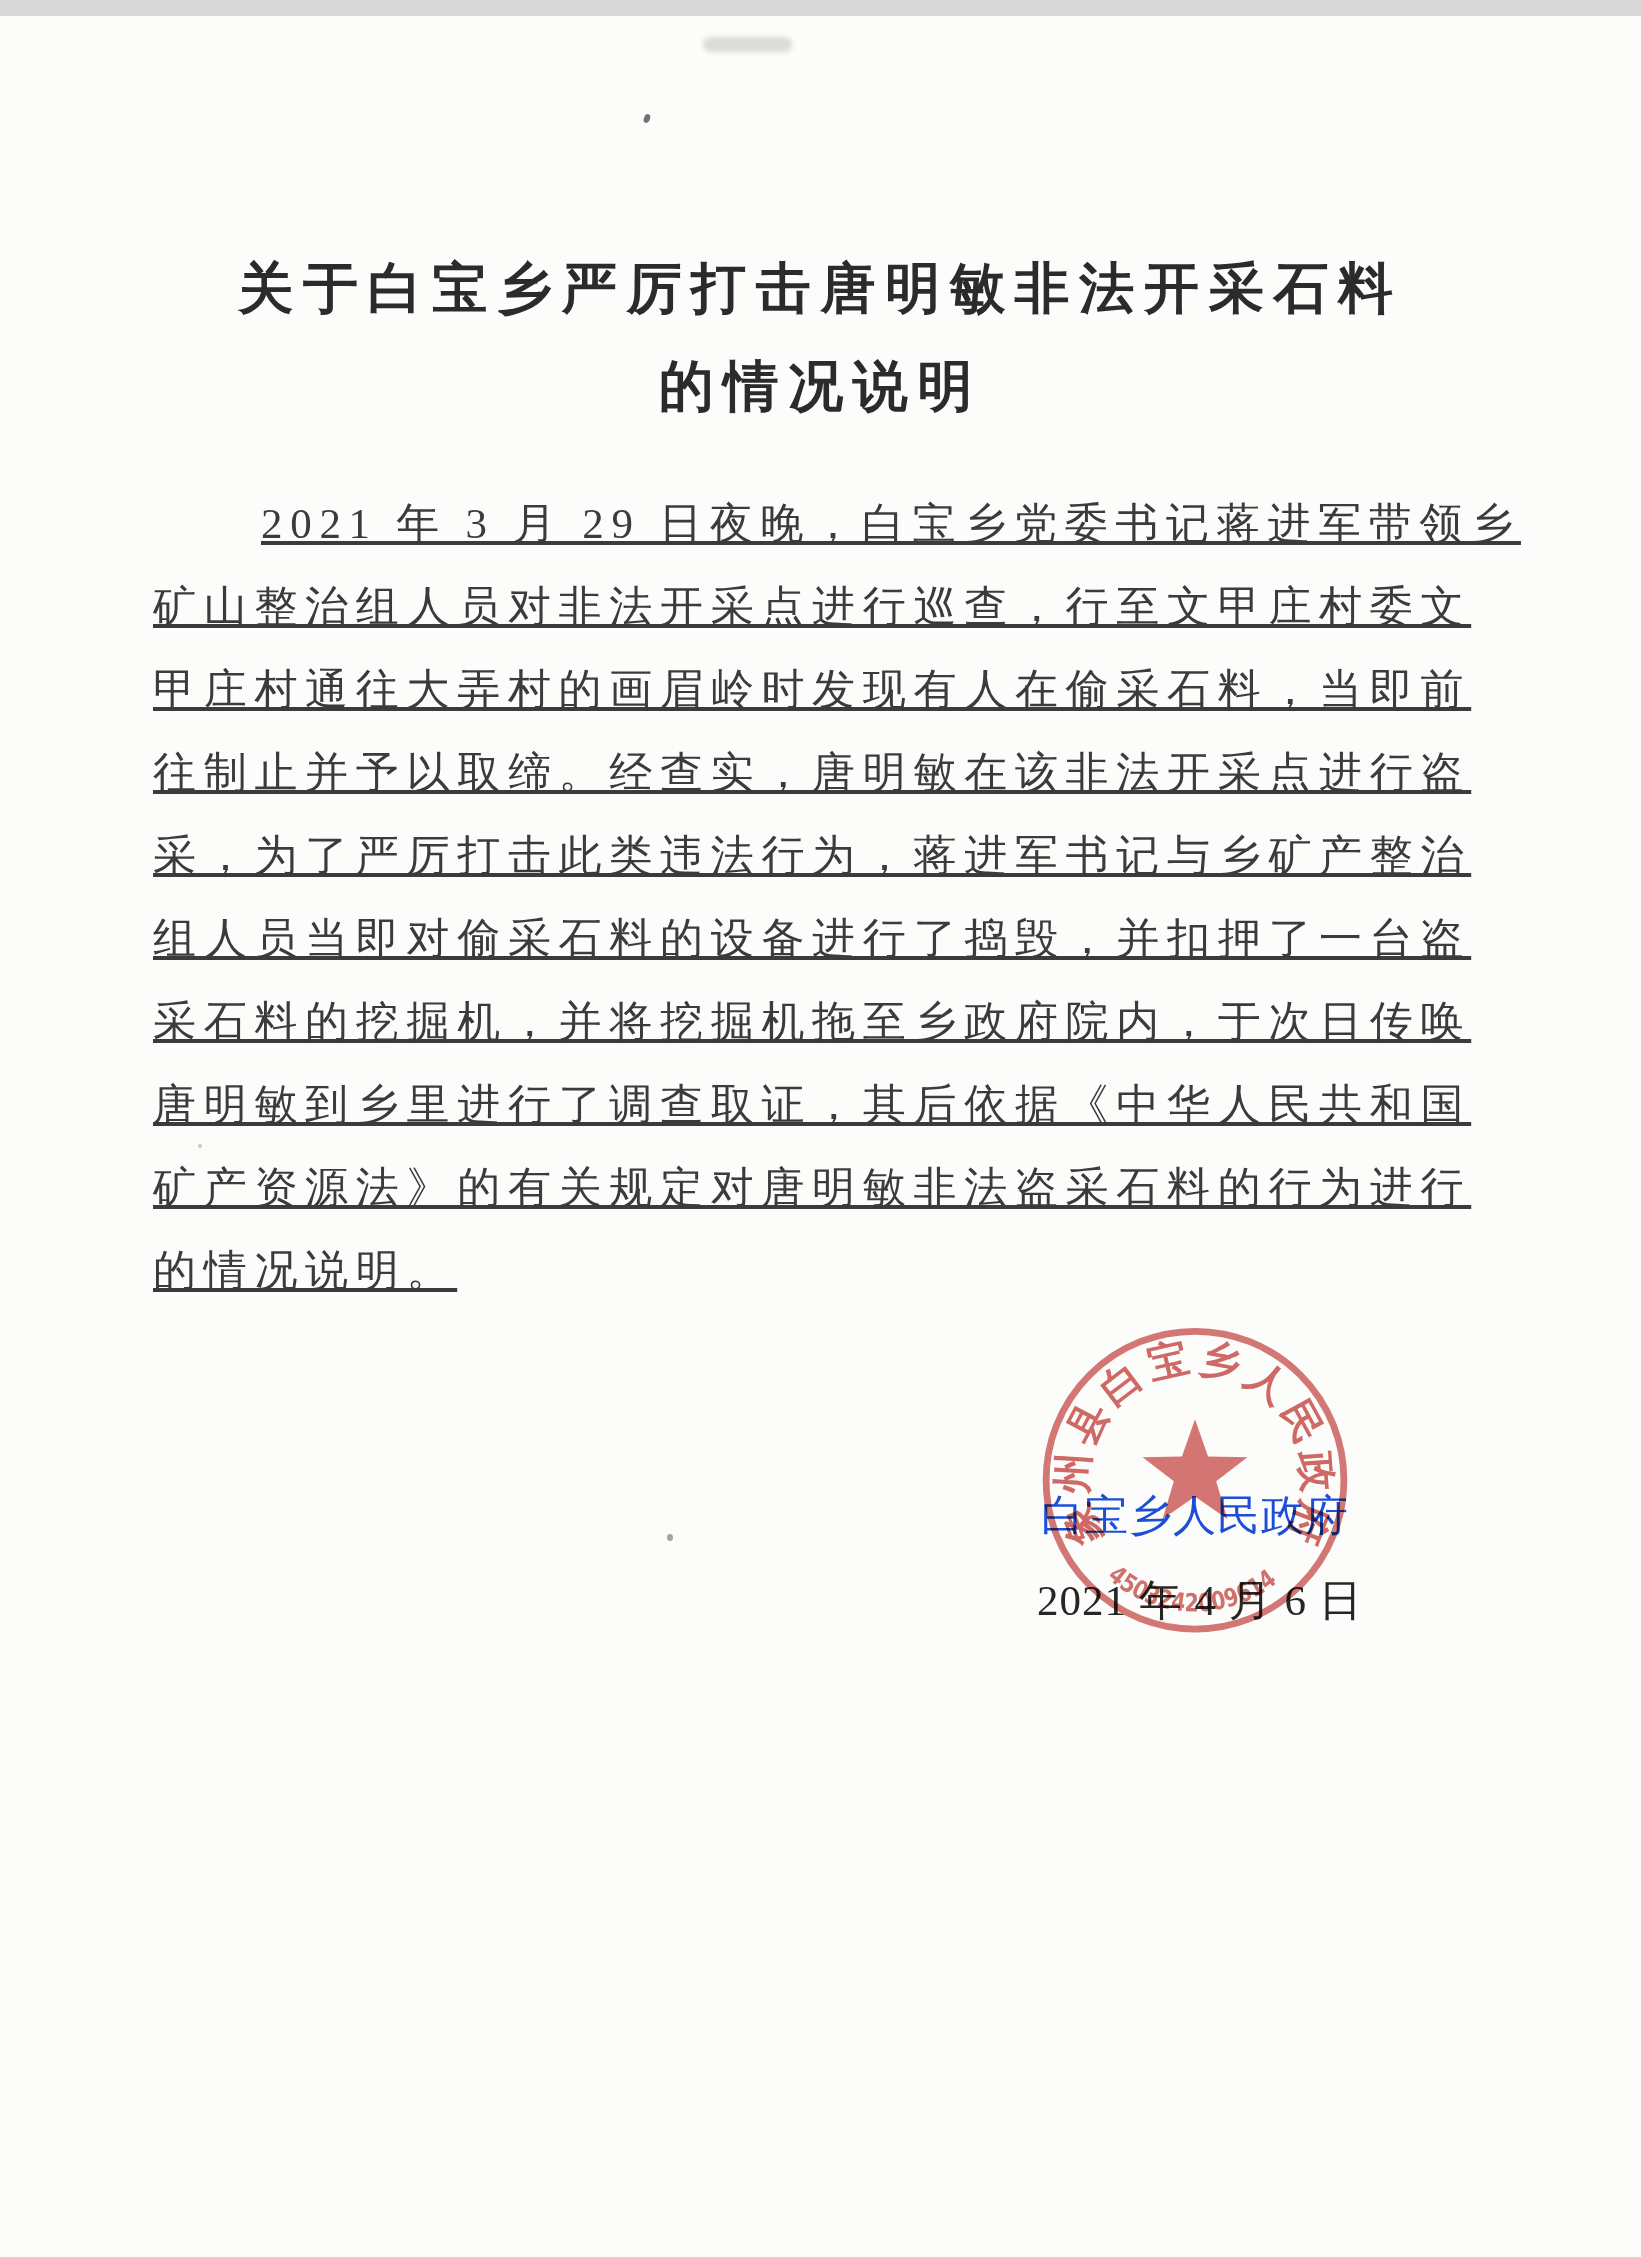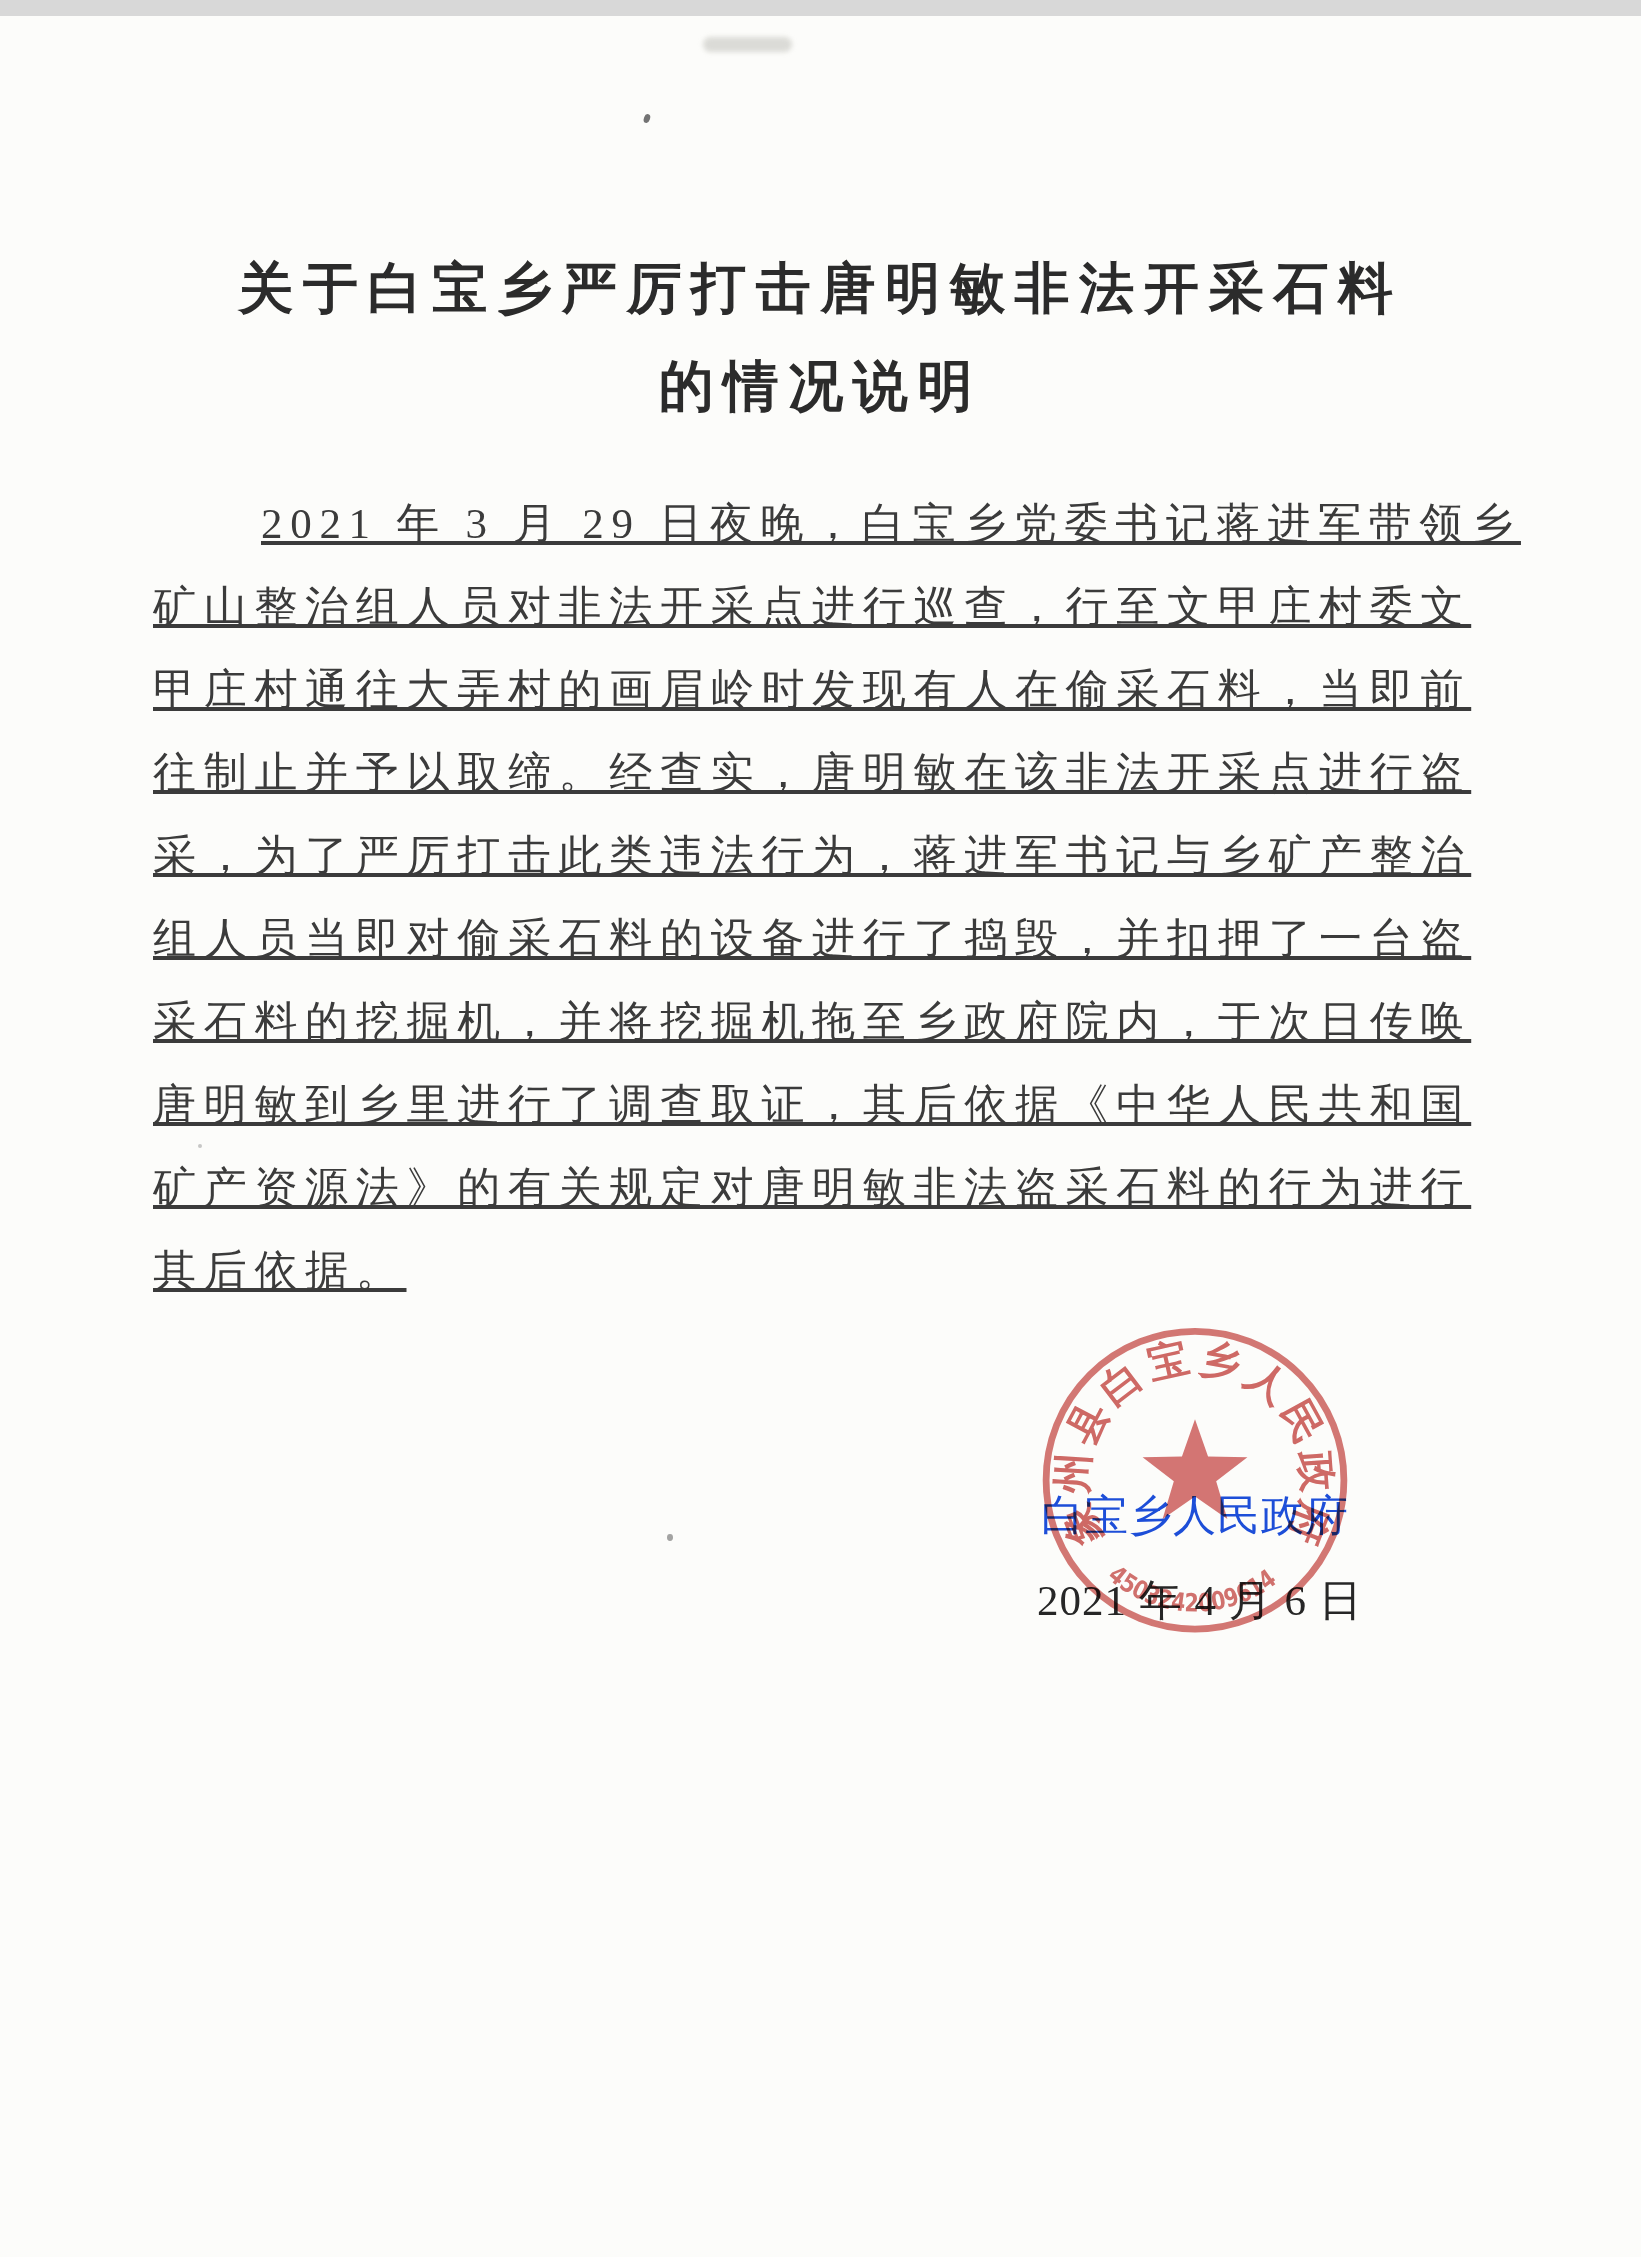--- a/index.html
+++ b/index.html
@@ -80,21 +80,21 @@
   <div class="body-text">
     <div class="line indent">2021 年 3 月 29 日夜晚，白宝乡党委书记蒋进军带领乡</div>
     <div class="line">矿山整治组人员对非法开采点进行巡查，行至文甲庄村委文</div>
     <div class="line">甲庄村通往大弄村的画眉岭时发现有人在偷采石料，当即前</div>
     <div class="line">往制止并予以取缔。经查实，唐明敏在该非法开采点进行盗</div>
     <div class="line">采，为了严厉打击此类违法行为，蒋进军书记与乡矿产整治</div>
     <div class="line">组人员当即对偷采石料的设备进行了捣毁，并扣押了一台盗</div>
     <div class="line">采石料的挖掘机，并将挖掘机拖至乡政府院内，于次日传唤</div>
     <div class="line">唐明敏到乡里进行了调查取证，其后依据《中华人民共和国</div>
     <div class="line">矿产资源法》的有关规定对唐明敏非法盗采石料的行为进行</div>
-    <div class="line">其后依据。</div>
+    <div class="line">的情况说明。</div>
   </div>
 
   <div class="signature">白宝乡人民政府</div>
   <div class="date">2021 年 4 月 6 日</div>
 
   <svg class="seal" width="350" height="350" viewBox="0 0 362 362">
     <defs>
       <path id="ringPath" d="M 86 235.4 A 112 112 0 1 1 276 235.4" fill="none"></path>
       <path id="numPath" d="M 90 277 A 136 136 0 0 0 272 277" fill="none"></path>
     </defs>

